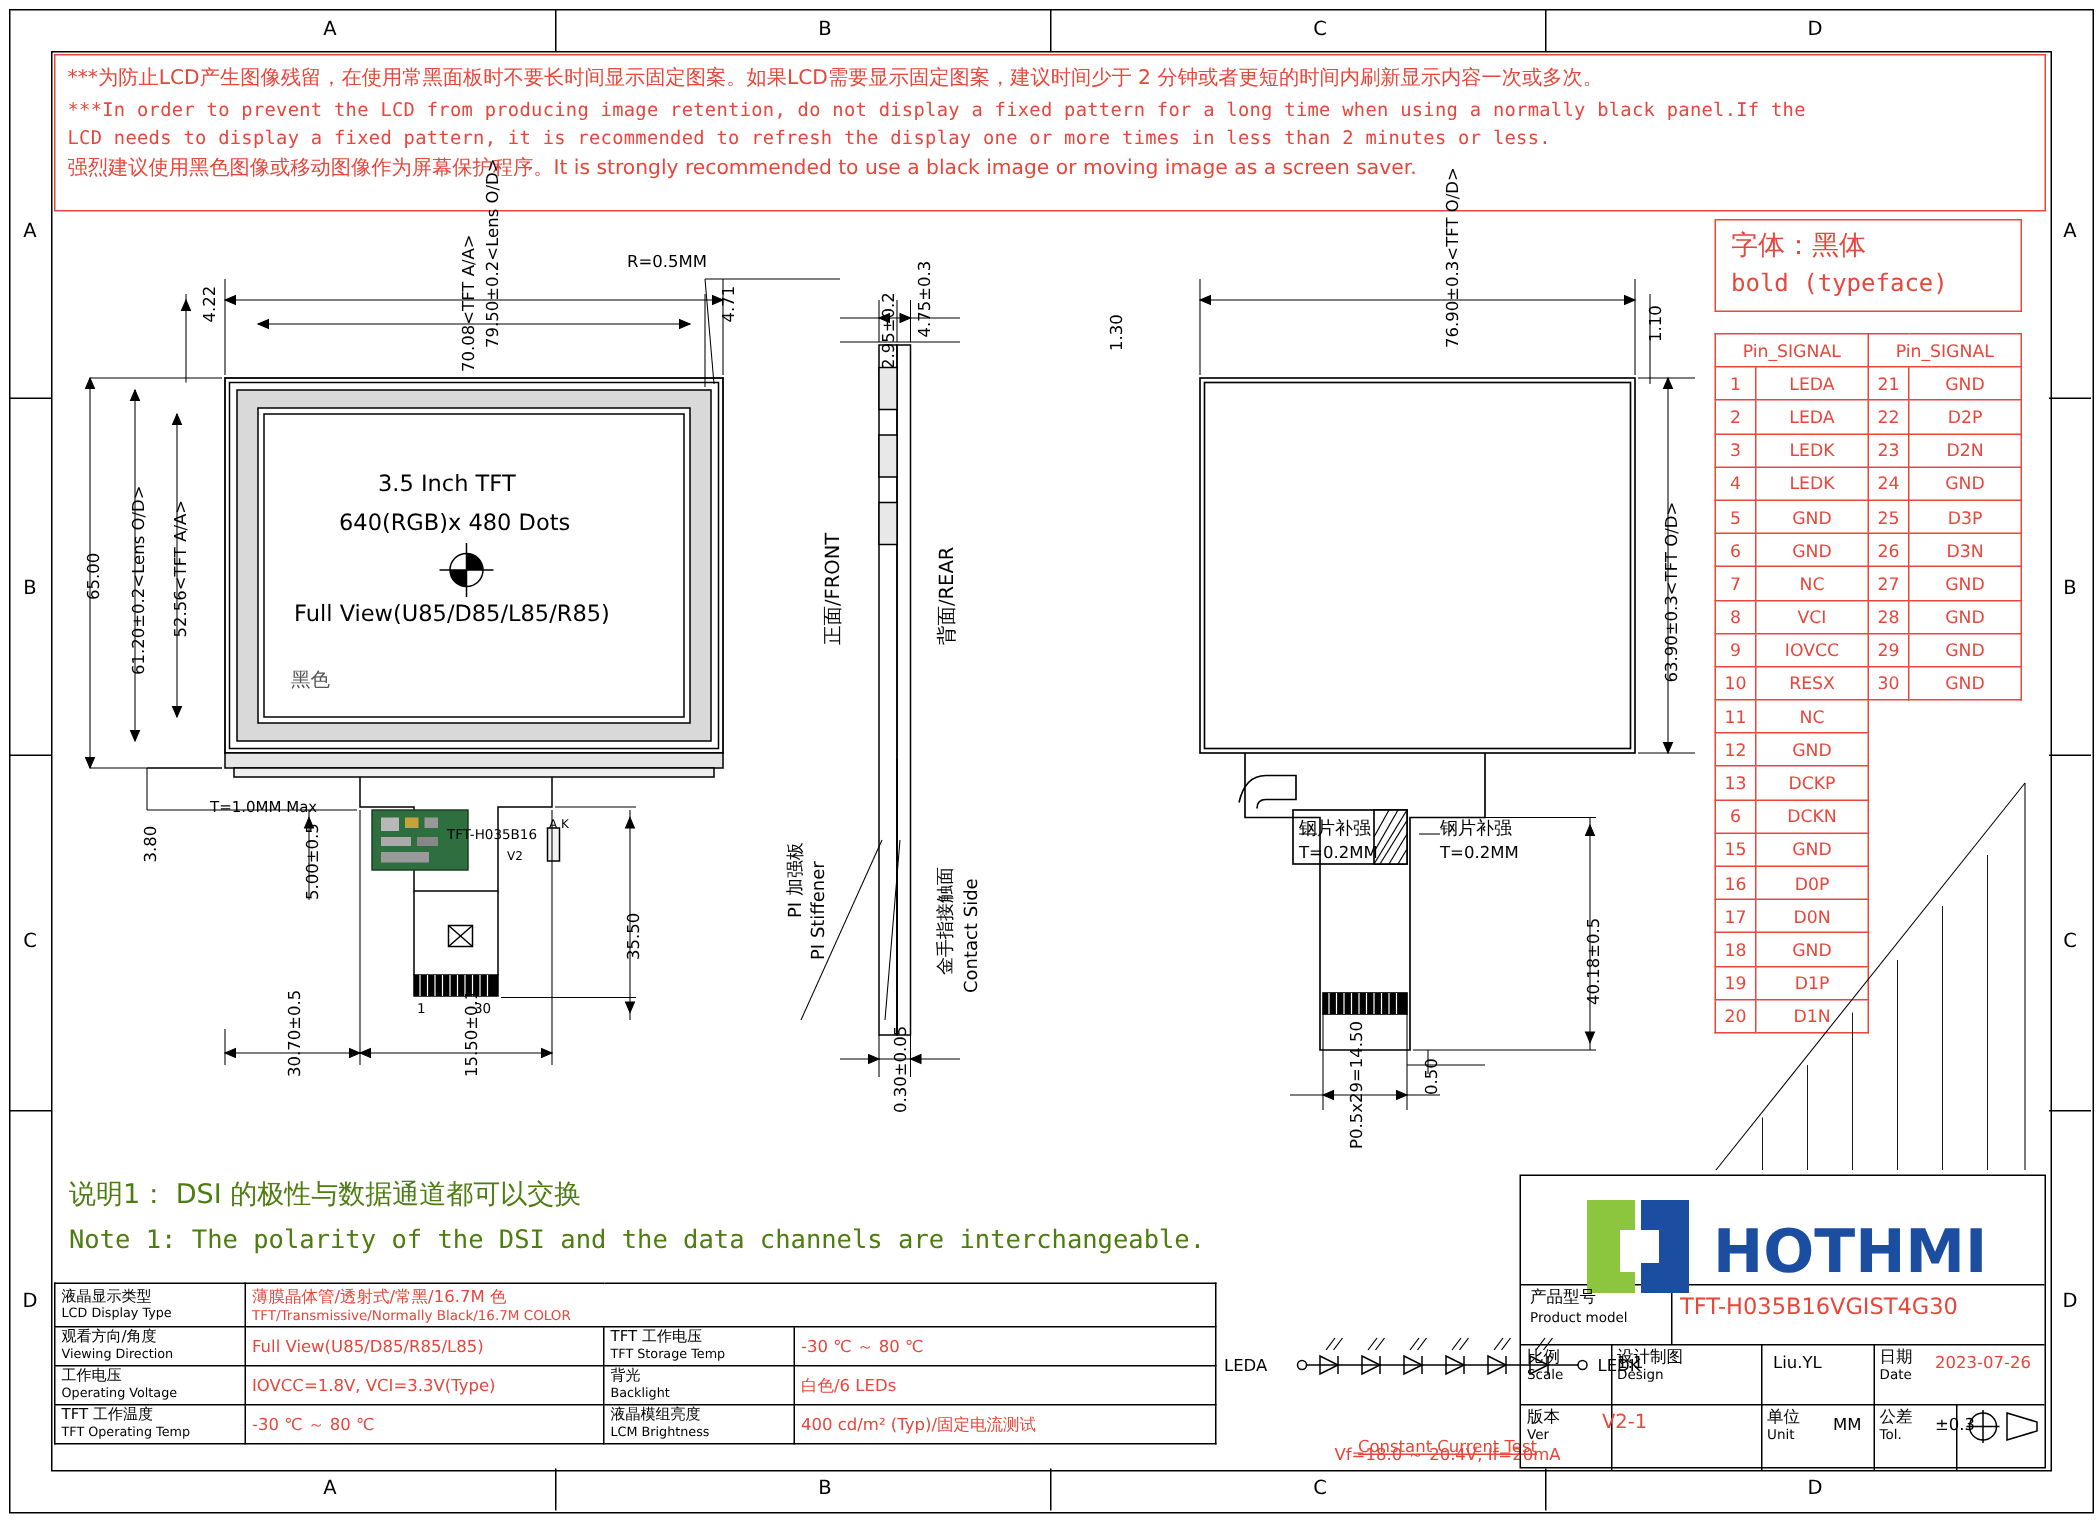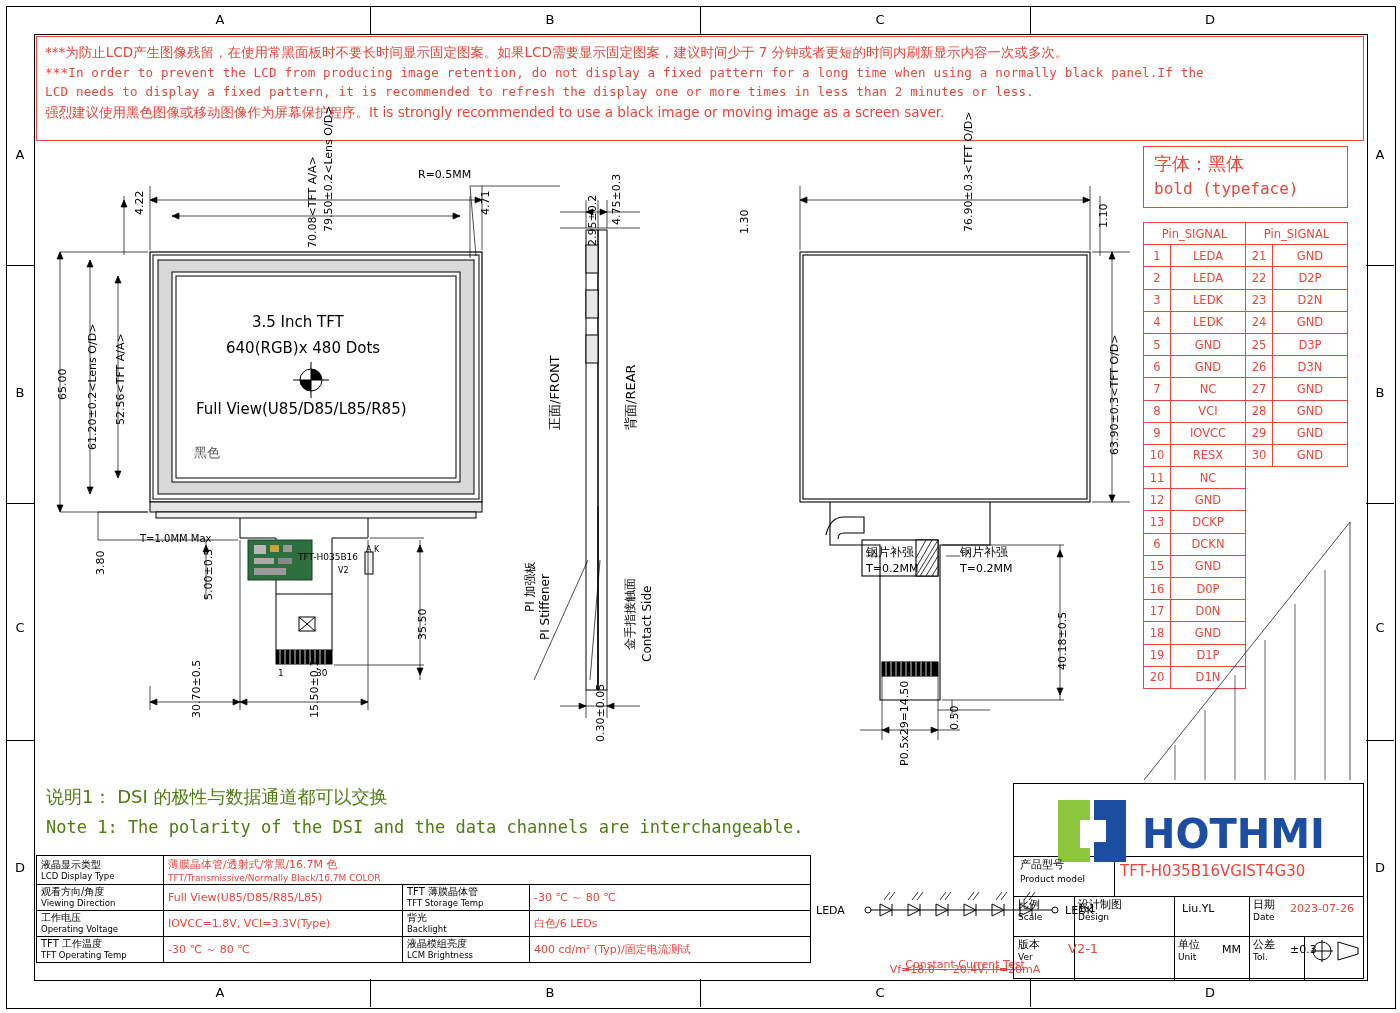--- a/index.html
+++ b/index.html
@@ -78,21 +78,21 @@
   <div class="zline" style="left:700px;top:979px;width:1px;height:28px;"></div>
   <div class="zline" style="left:1030px;top:979px;width:1px;height:28px;"></div>
   <div class="zline" style="left:6px;top:265px;width:28px;height:1px;"></div>
   <div class="zline" style="left:6px;top:503px;width:28px;height:1px;"></div>
   <div class="zline" style="left:6px;top:740px;width:28px;height:1px;"></div>
   <div class="zline" style="left:1366px;top:265px;width:28px;height:1px;"></div>
   <div class="zline" style="left:1366px;top:503px;width:28px;height:1px;"></div>
   <div class="zline" style="left:1366px;top:740px;width:28px;height:1px;"></div>
 
   <div class="warn">
-    <div class="cn">***为防止LCD产生图像残留，在使用常黑面板时不要长时间显示固定图案。如果LCD需要显示固定图案，建议时间少于 7 分钟或者更短的时间内刷新显示内容一次或多次。</div>
+    <div class="cn">***为防止LCD产生图像残留，在使用常黑面板时不要长时间显示固定图案。如果LCD需要显示固定图案，建议时间少于 2 分钟或者更短的时间内刷新显示内容一次或多次。</div>
     <div class="en">***In order to prevent the LCD from producing image retention, do not display a fixed pattern for a long time when using a normally black panel.If the</div>
     <div class="en"> LCD needs to display a fixed pattern, it is recommended to refresh the display one or more times in less than 2 minutes or less.</div>
     <div class="cn">强烈建议使用黑色图像或移动图像作为屏幕保护程序。It is strongly recommended to use a black image or moving image as a screen saver.</div>
   </div>
 
   <div class="tfbox">
     <div>字体：黑体</div>
     <div class="l2">bold (typeface)</div>
   </div>
 
@@ -489,21 +489,21 @@
 
   <table class="spec">
     <tbody id="spec-body">
         <tr>
           <td class="lbl"><span class="cnlbl">液晶显示类型</span><br><span class="enlbl">LCD Display Type</span></td>
           <td colspan="3"><span class="val" style="font-weight:normal;">薄膜晶体管/透射式/常黑/16.7M 色</span><br><span class="val2">TFT/Transmissive/Normally Black/16.7M COLOR</span></td>
         </tr>
         <tr>
           <td class="lbl"><span class="cnlbl">观看方向/角度</span><br><span class="enlbl">Viewing Direction</span></td>
           <td class="val" style="width: 230px;">Full View(U85/D85/R85/L85)</td>
-          <td class="lbl"><span class="cnlbl">TFT 薄膜晶体管</span><br><span class="enlbl">TFT Storage Temp</span></td>
+          <td class="lbl"><span class="cnlbl">TFT 工作电压</span><br><span class="enlbl">TFT Storage Temp</span></td>
           <td class="val">-30 ℃ ～ 80 ℃</td>
         </tr>
         <tr>
           <td class="lbl"><span class="cnlbl">工作电压</span><br><span class="enlbl">Operating Voltage</span></td>
           <td class="val" style="width: 230px;">IOVCC=1.8V, VCI=3.3V(Type)</td>
           <td class="lbl"><span class="cnlbl">背光</span><br><span class="enlbl">Backlight</span></td>
           <td class="val">白色/6 LEDs</td>
         </tr>
         <tr>
           <td class="lbl"><span class="cnlbl">TFT 工作温度</span><br><span class="enlbl">TFT Operating Temp</span></td>

